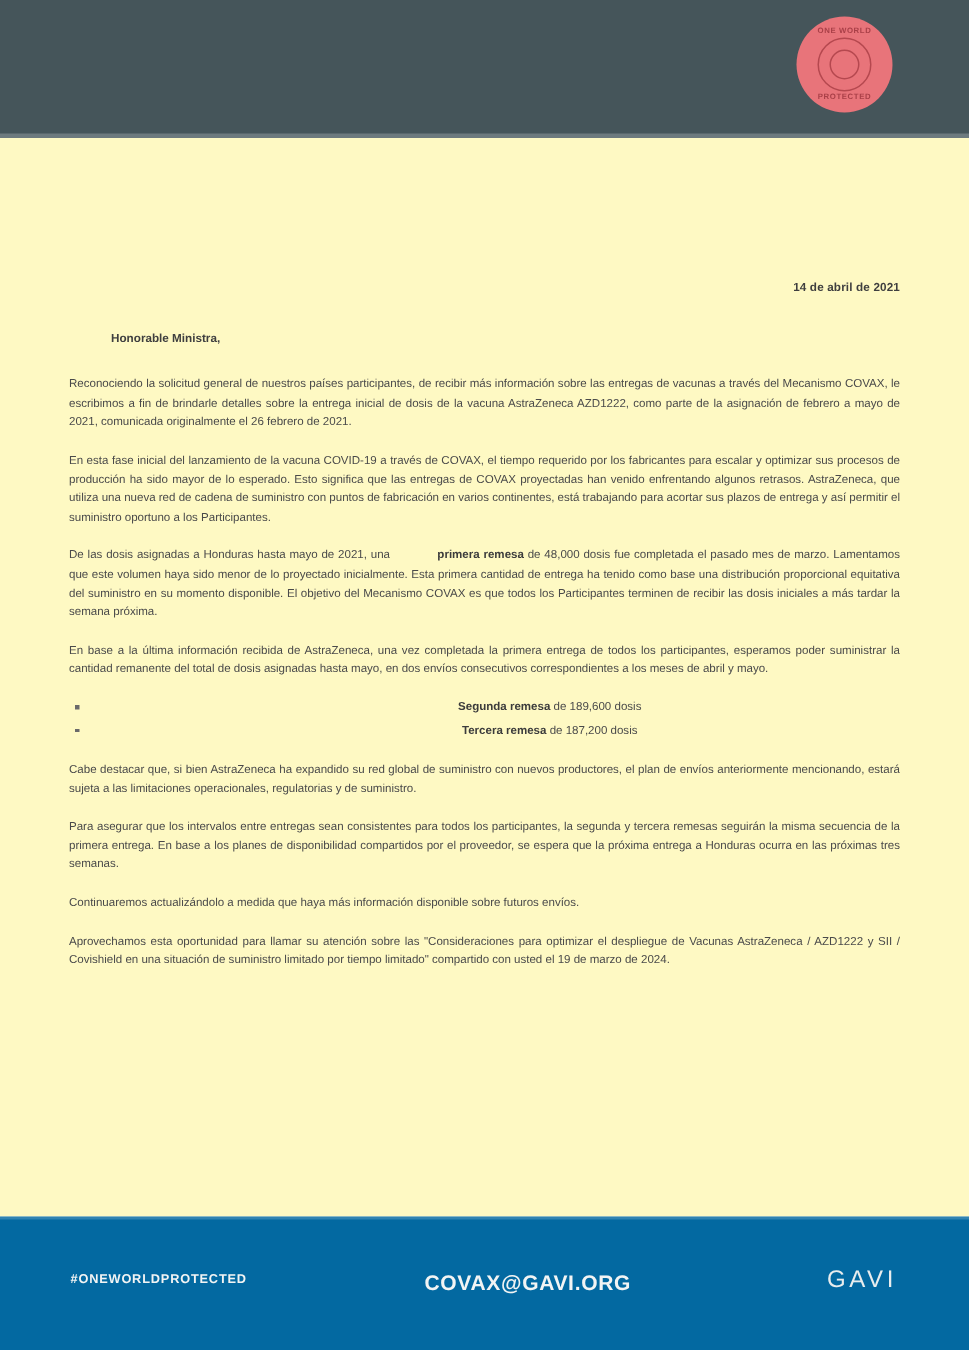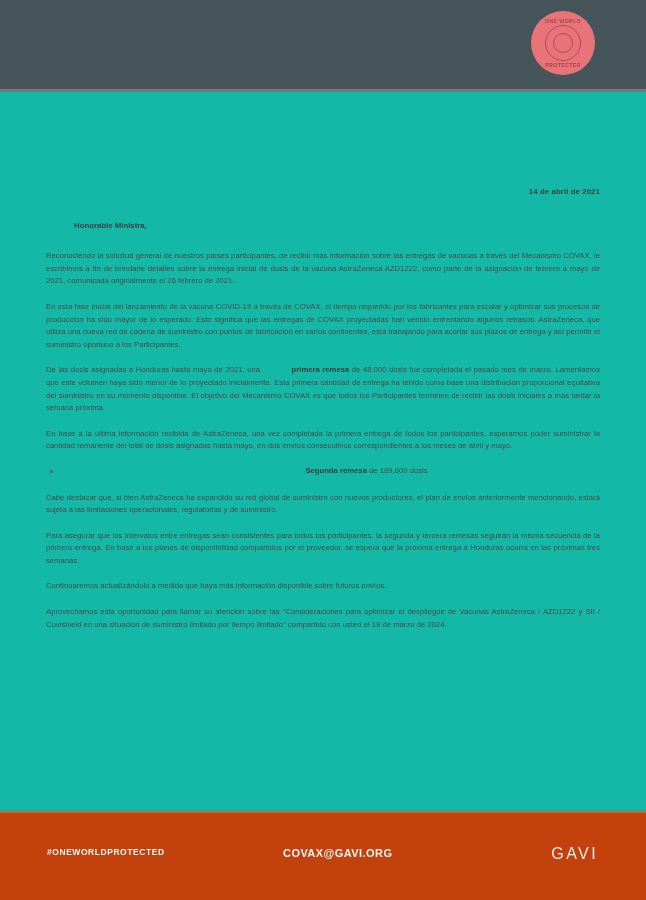--- a/index.html
+++ b/index.html
@@ -98,21 +98,21 @@
     transform: translateX(-50%);
   }
 
   
   .footer-band {
     position: absolute;
     left: 0;
     top: 811px;
     width: 646px;
     height: 89px;
-    background: #c2410c;
+    background: #0369a1;
   }
   .footer-band::before {
     content: "";
     position: absolute;
     left: 0;
     top: 0;
     width: 100%;
     height: 2px;
     background: rgba(255,255,255,0.18);
   }
@@ -131,21 +131,21 @@
     font-size: 8.5px;
     font-weight: bold;
     letter-spacing: 0.55px;
     filter: blur(0.25px);
   }
   .footer-email {
     position: absolute;
     left: 283px;
     top: 0;
     color: #f2f4f4;
-    font-size: 11px;
+    font-size: 14px;
     font-weight: bold;
     letter-spacing: 0.45px;
     filter: blur(0.25px);
   }
   .footer-logo {
     position: absolute;
     right: 48px;
     top: -2px;
     color: #e9edee;
     font-size: 16px;
@@ -154,21 +154,21 @@
     filter: blur(0.2px);
   }
 
   
   .body-area {
     position: absolute;
     left: 0;
     top: 92px;
     width: 646px;
     height: 719px;
-    background: #14b8a6;
+    background: #fef9c3;
   }
 
   .letter {
     position: absolute;
     left: 46px;
     top: 94px;
     width: 554px;
     color: #4a4a4a;
     font-size: 7.7px;
     line-height: 12.6px;
@@ -256,20 +256,23 @@
       <p class="para">En esta fase inicial del lanzamiento de la vacuna COVID-19 a través de COVAX, el tiempo requerido por los fabricantes para escalar y optimizar sus procesos de producción ha sido mayor de lo esperado. Esto significa que las entregas de COVAX proyectadas han venido enfrentando algunos retrasos. AstraZeneca, que utiliza una nueva red de cadena de suministro con puntos de fabricación en varios continentes, está trabajando para acortar sus plazos de entrega y así permitir el suministro oportuno a los Participantes.</p>
 
       <p class="para"><span>De las dosis asignadas a Honduras hasta mayo de 2021, una </span><b>primera remesa</b><span> de 48,000 dosis fue completada el pasado mes de marzo. Lamentamos que este volumen haya sido menor de lo proyectado inicialmente. Esta primera cantidad de entrega ha tenido como base una distribución proporcional equitativa del suministro en su momento disponible. El objetivo del Mecanismo COVAX es que todos los Participantes terminen de recibir las dosis iniciales a más tardar la semana próxima.</span></p>
 
       <p class="para tight">En base a la última información recibida de AstraZeneca, una vez completada la primera entrega de todos los participantes, esperamos poder suministrar la cantidad remanente del total de dosis asignadas hasta mayo, en dos envíos consecutivos correspondientes a los meses de abril y mayo.</p>
 
       <ul class="remesa-list">
         <li>
           <span class="bullet-dot"></span><b>Segunda remesa</b><span> de 189,600 dosis</span>
         </li>
+        <li>
+          <span class="bullet-dot"></span><b>Tercera remesa</b><span> de 187,200 dosis</span>
+        </li>
       </ul>
 
       <p class="para">Cabe destacar que, si bien AstraZeneca ha expandido su red global de suministro con nuevos productores, el plan de envíos anteriormente mencionando, estará sujeta a las limitaciones operacionales, regulatorias y de suministro.</p>
 
       <p class="para">Para asegurar que los intervalos entre entregas sean consistentes para todos los participantes, la segunda y tercera remesas seguirán la misma secuencia de la primera entrega. En base a los planes de disponibilidad compartidos por el proveedor, se espera que la próxima entrega a Honduras ocurra en las próximas tres semanas.</p>
 
       <p class="para">Continuaremos actualizándolo a medida que haya más información disponible sobre futuros envíos.</p>
 
       <p class="para">Aprovechamos esta oportunidad para llamar su atención sobre las "Consideraciones para optimizar el despliegue de Vacunas AstraZeneca / AZD1222 y SII / Covishield en una situación de suministro limitado por tiempo limitado" compartido con usted el 19 de marzo de 2024.</p>
 

